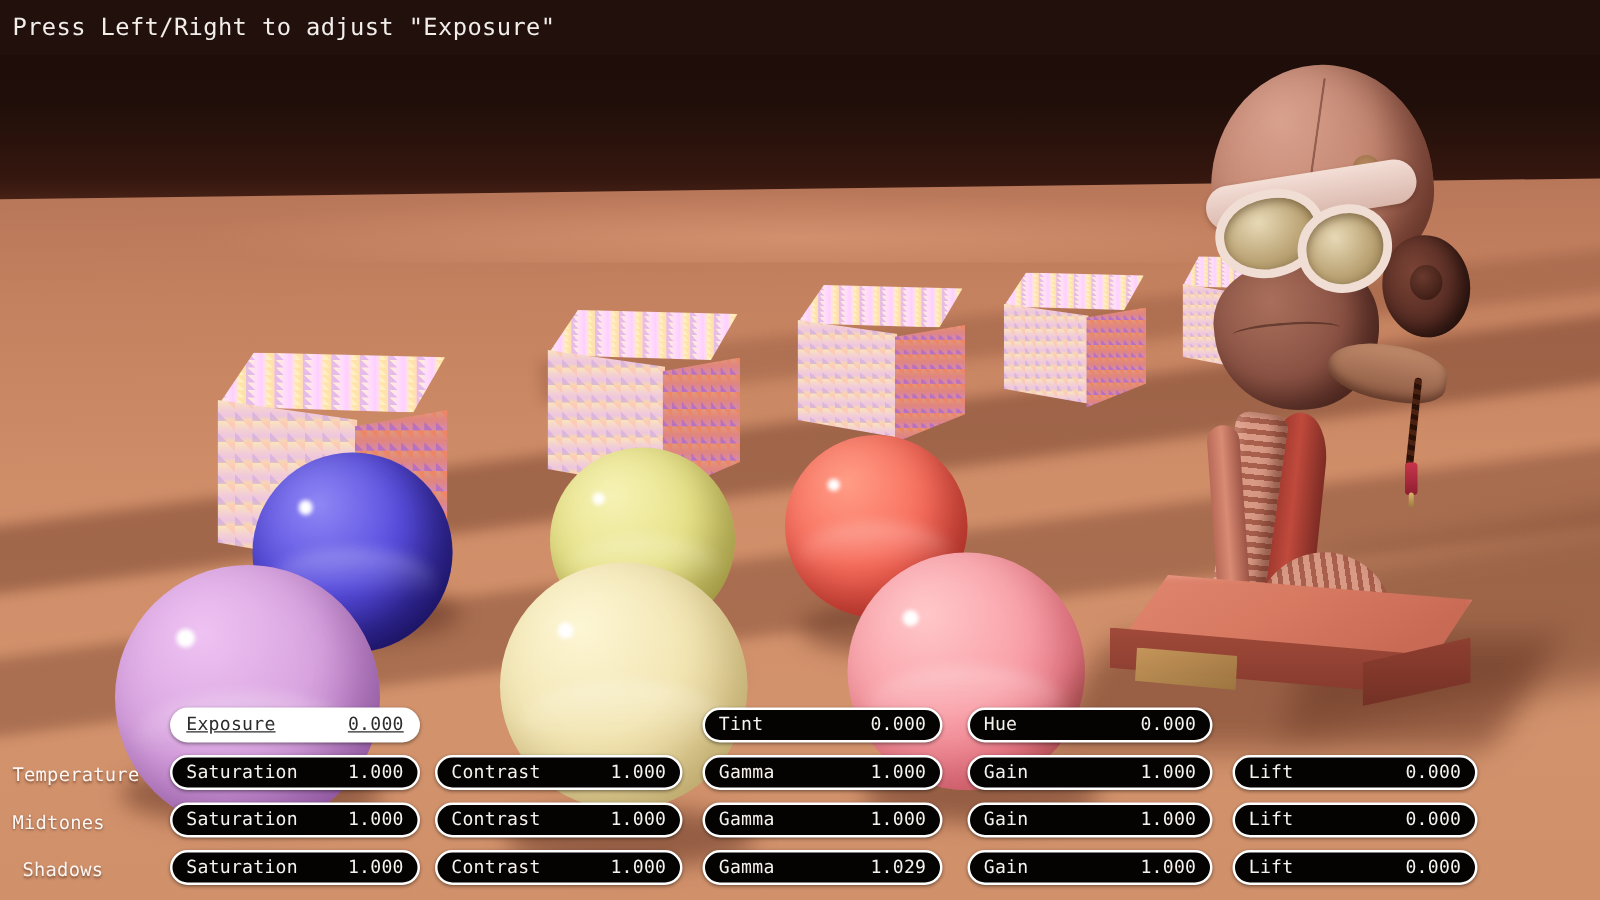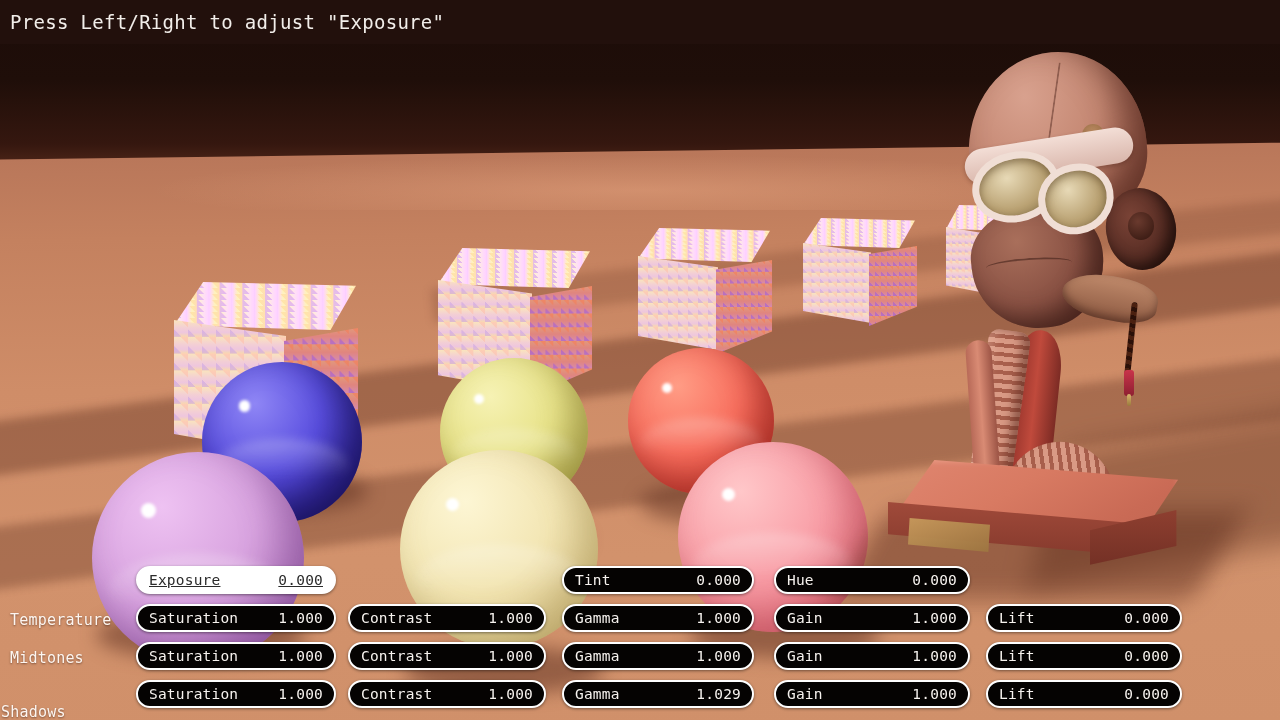--- a/index.html
+++ b/index.html
@@ -262,21 +262,21 @@
   </div>
 
   <div class="banner">
     <span>Press Left/Right to adjust "Exposure"</span>
   </div>
 
   <div class="hud">
 
     <div class="rowLabel" style="left:10px;top:611px;">Temperature</div>
     <div class="rowLabel" style="left:10px;top:649px;text-align:right;">Midtones</div>
-    <div class="rowLabel" style="left:1px;top:687px;margin-top:16px;">Shadows</div>
+    <div class="rowLabel" style="left:18px;top:687px;">Shadows</div>
 
     <div class="pill sel" style="left:136px;top:566px;width:200px;text-decoration:underline;">
       <span class="nm">Exposure</span>
       <span class="vl">0.000</span>
     </div>
     <div class="pill" style="left:562px;top:566px;width:192px;">
       <span class="nm">Tint</span>
       <span class="vl">0.000</span>
     </div>
     <div class="pill" style="left:774px;top:566px;width:196px;">

